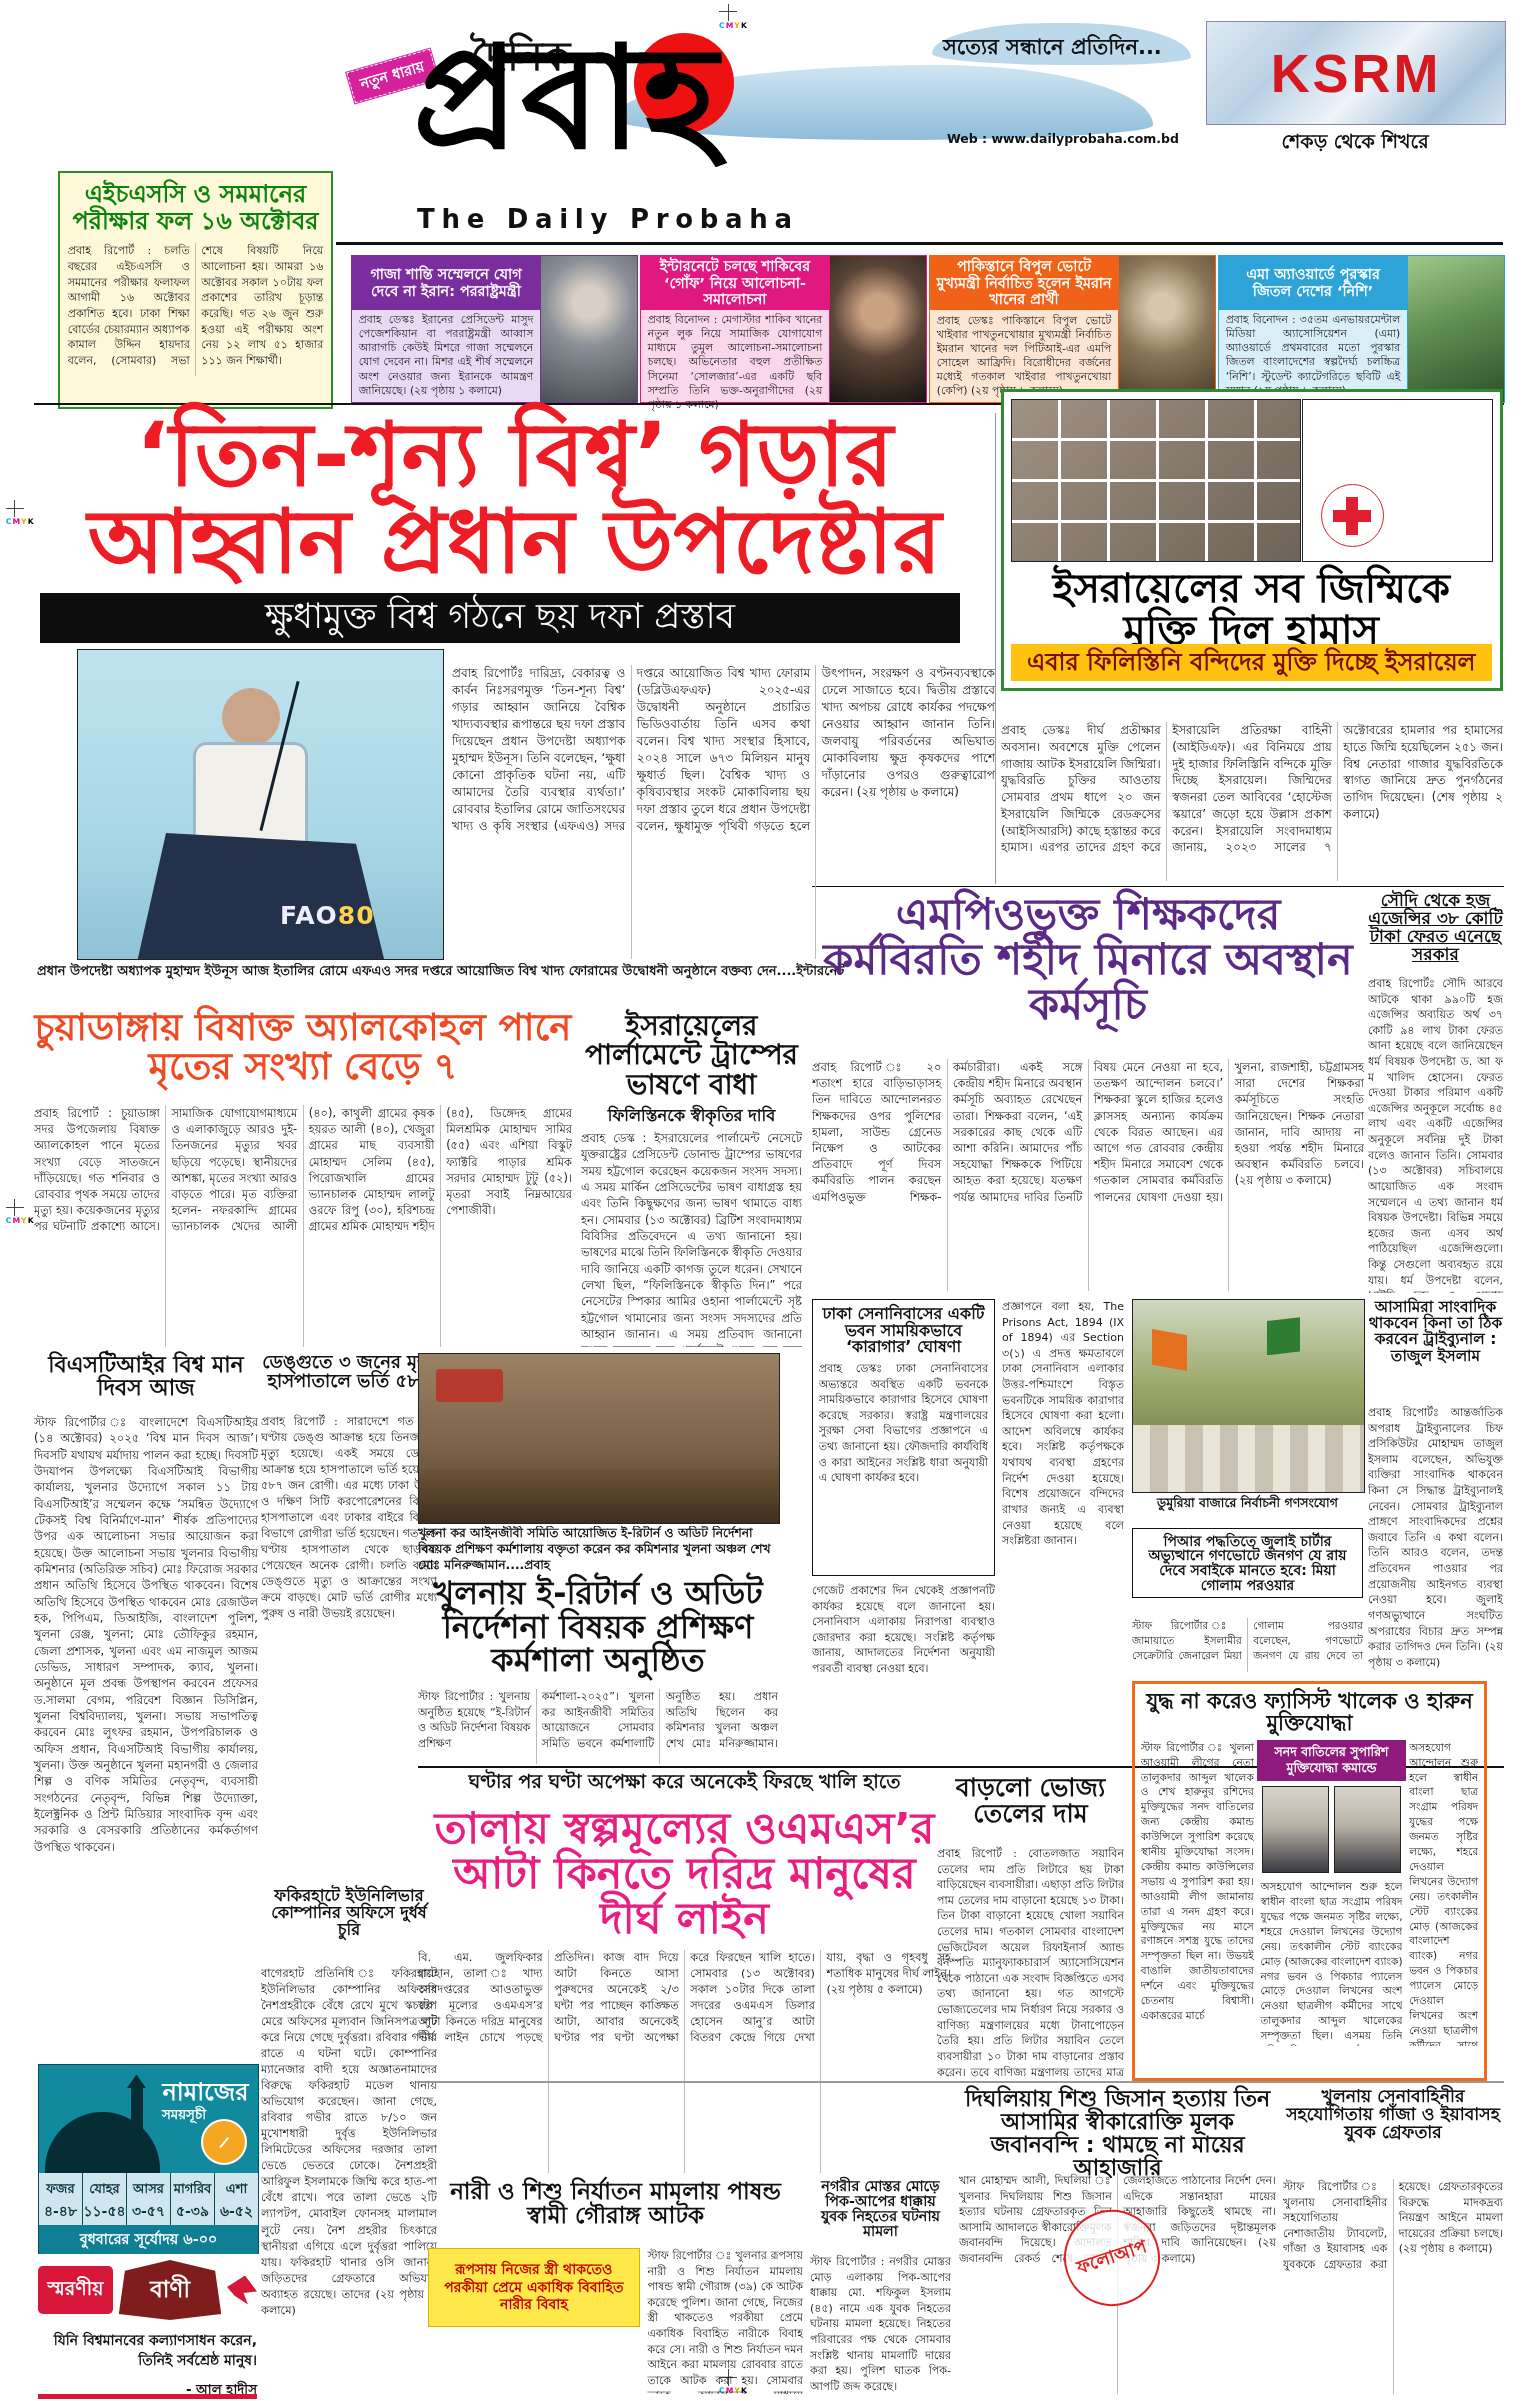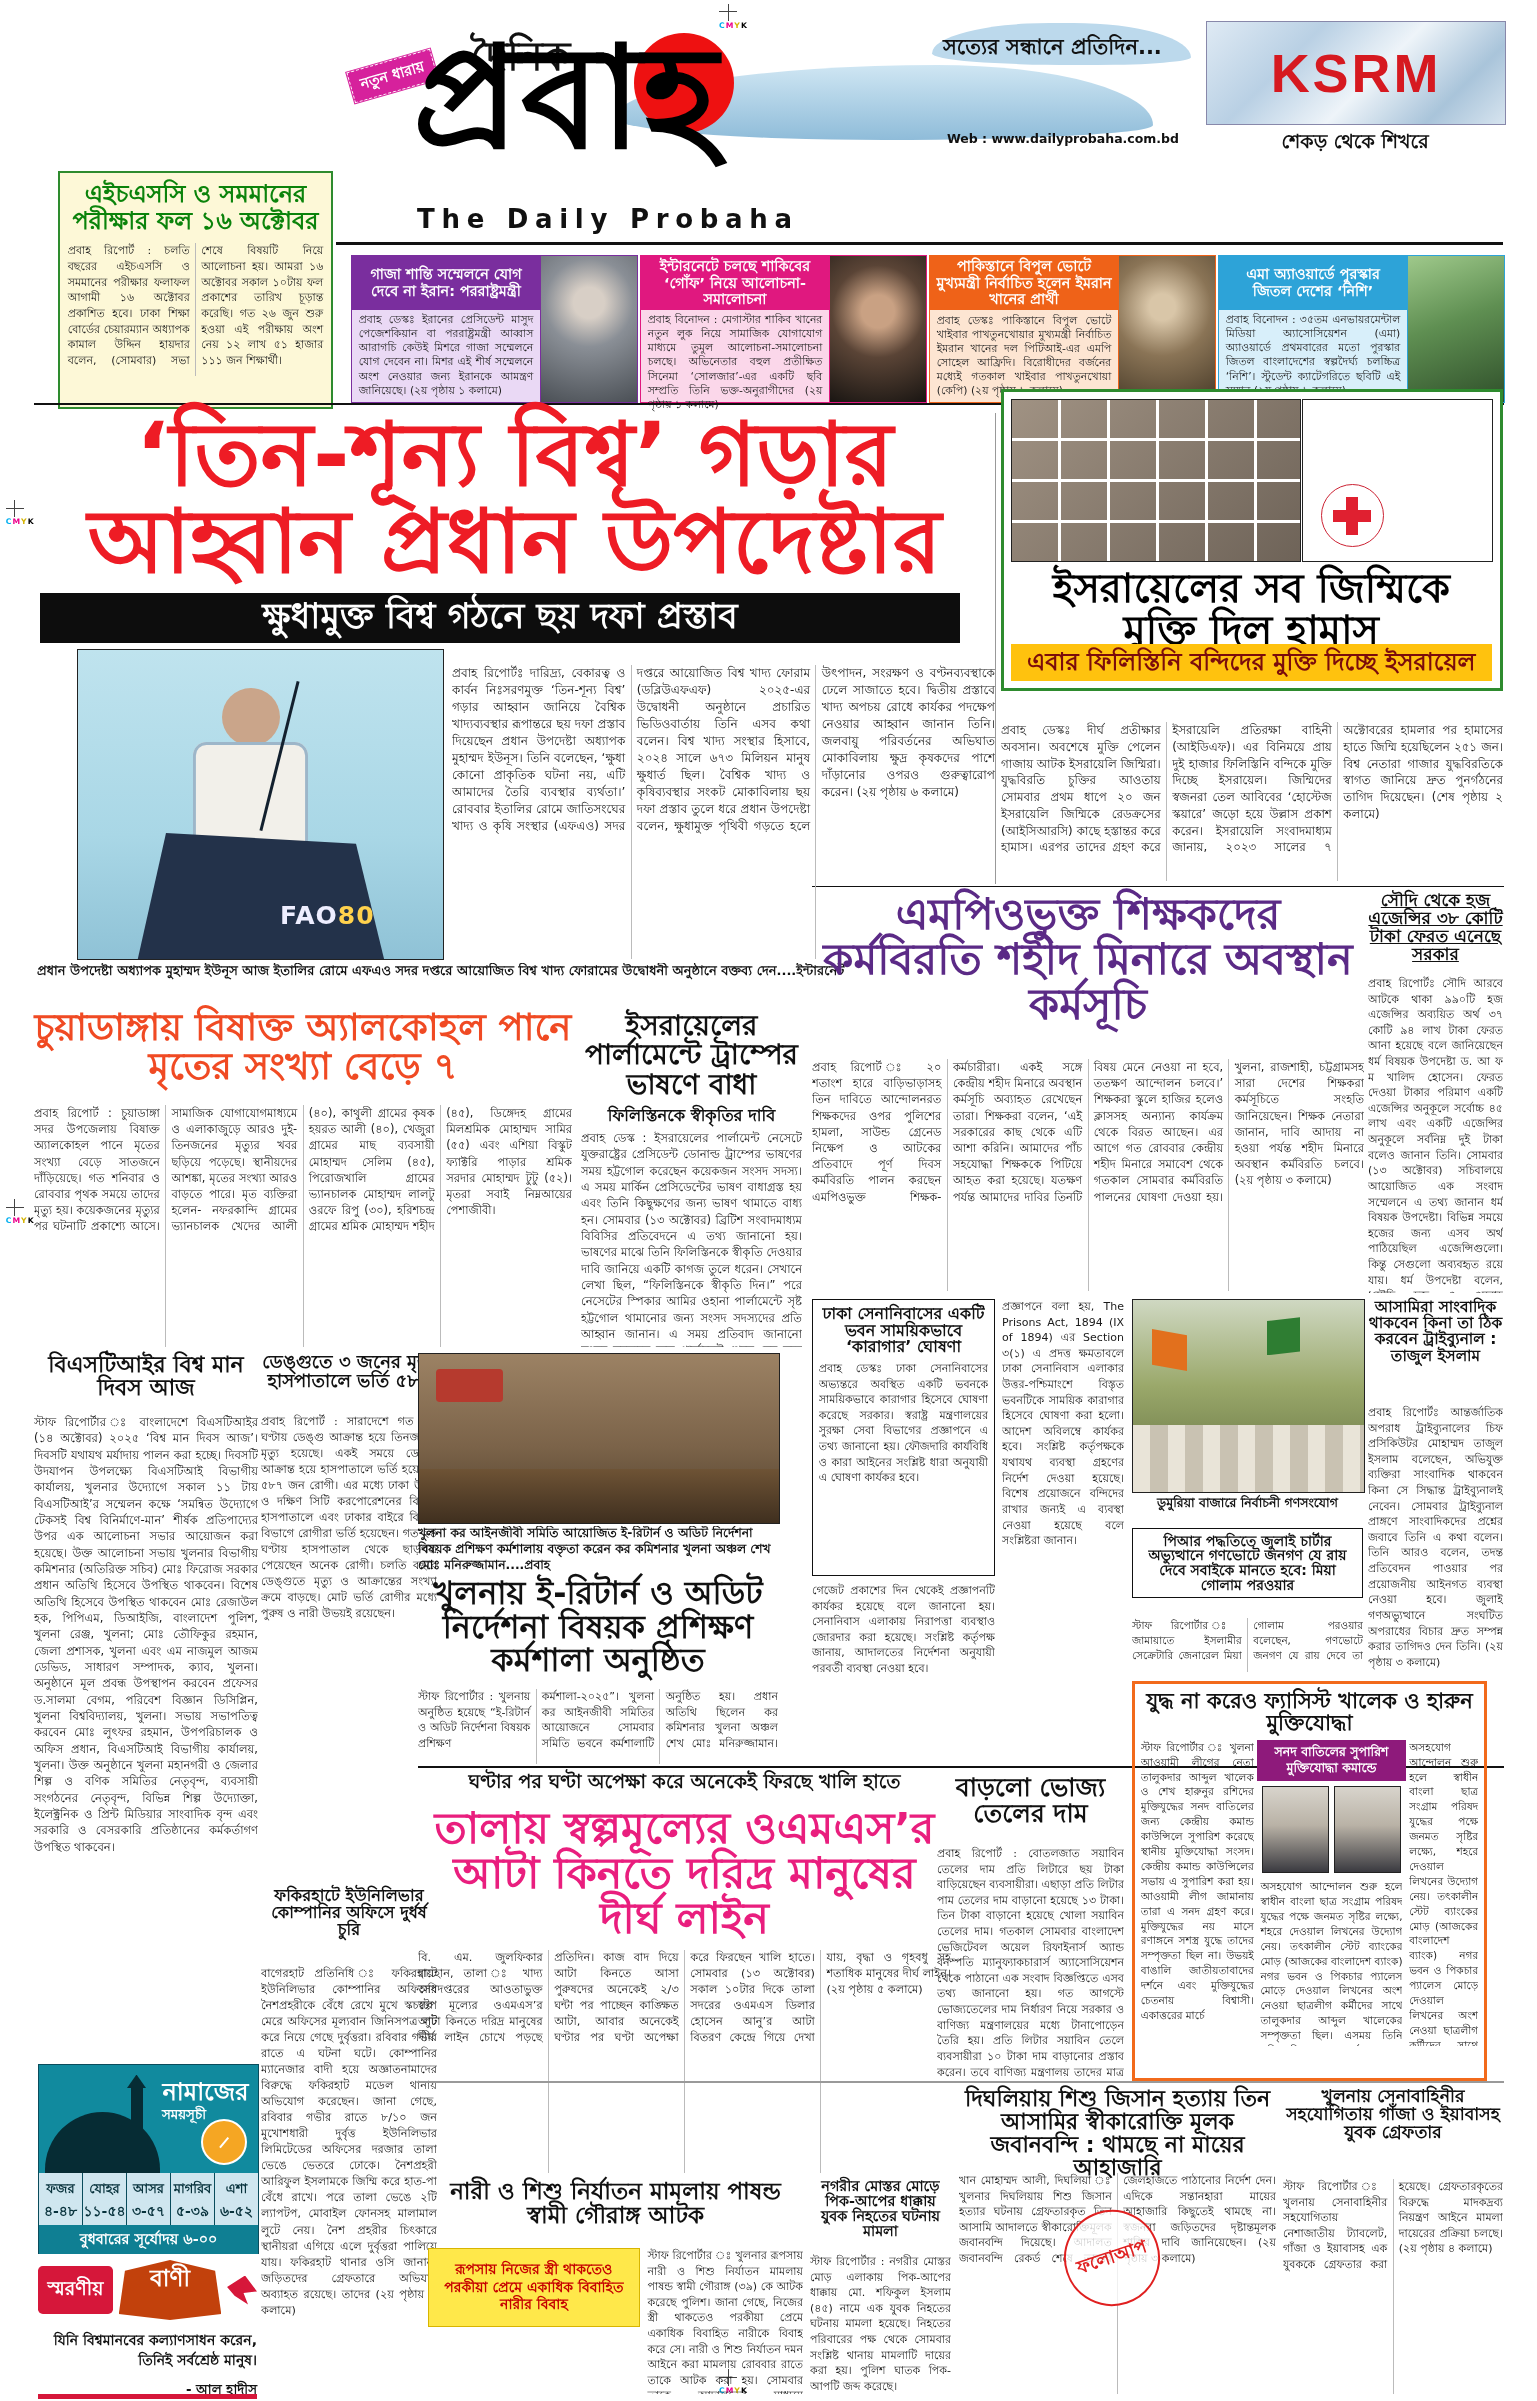--- a/index.html
+++ b/index.html
@@ -114,21 +114,21 @@
   <div class="card" style="left:1218px;width:285px;border-color:#2da3d8;">
     <div class="card-main" style="background:#d8effa;">
       <div class="card-head" style="background:#2da3d8;">এমা অ্যাওয়ার্ডে পুরস্কার জিতল দেশের ‘নিশি’</div>
       <div class="card-body">প্রবাহ বিনোদন : ৩৫তম এনভায়রমেন্টাল মিডিয়া অ্যাসোসিয়েশন (এমা) অ্যাওয়ার্ডে প্রথমবারের মতো পুরস্কার জিতল বাংলাদেশের স্বল্পদৈর্ঘ্য চলচ্চিত্র ‘নিশি’। স্টুডেন্ট ক্যাটেগরিতে ছবিটি এই সম্মান (২য় পৃষ্ঠায় ১ কলামে)</div>
     </div>
     <div class="card-photo" style="border-color:#2da3d8;background:linear-gradient(160deg,#9fc98b 0%,#5f8f52 45%,#2f4f2a 100%);"></div>
   </div>
   <div class="rule" style="left:34px;top:403px;width:1470px;height:1.9px;"></div>
 
   <div class="abs hl center" style="left:34px;top:411px;width:961px;font-size:88px;line-height:0.99;color:#ee1c25;">‘তিন-শূন্য বিশ্ব’ গড়ার আহ্বান প্রধান উপদেষ্টার</div>
-  <div class="abs" style="left:40px;top:593px;width:920px;height:50px;background:#0d0d0d;color:#fff;display:flex;align-items:center;justify-content:center;font-weight:700;font-size:35px;">ক্ষুধামুক্ত বিশ্ব গঠনে ছয় দফা প্রস্তাব</div>
+  <div class="abs" style="left:40px;top:593px;width:920px;height:50px;background:#0d0d0d;color:#fff;display:flex;align-items:center;justify-content:center;font-weight:400;font-size:35px;">ক্ষুধামুক্ত বিশ্ব গঠনে ছয় দফা প্রস্তাব</div>
 
   <div class="abs" style="left:1001px;top:389px;width:502px;height:302px;border:3.8px solid #2e8b2e;box-sizing:border-box;background:#fff;">
     <div class="photo" style="position:absolute;left:6.7px;top:6.7px;width:288px;height:161px;background:repeating-linear-gradient(0deg,transparent 0 38px,#fff 38px 41px),repeating-linear-gradient(90deg,transparent 0 46px,#fff 46px 49px),linear-gradient(135deg,#a09283,#6e6358);"></div>
     <div class="photo" style="position:absolute;right:6.7px;top:6.7px;width:189px;height:161px;background:linear-gradient(160deg,#3a4threethree 0%,#2b3440 0%,#1c2530 100%);">
       <div style="position:absolute;left:17.3px;bottom:13.4px;width:61px;height:61px;border-radius:50%;background:#fff;border:1.9px solid #c23;display:flex;align-items:center;justify-content:center;">
         <div style="width:11.5px;height:38px;background:#e02030;position:relative;">
           <div style="position:absolute;left:-13.4px;top:13.4px;width:38px;height:11.5px;background:#e02030;"></div>
         </div>
       </div>
     </div>
@@ -273,21 +273,21 @@
           <div style="font-weight:800;font-size:13px;">এশা</div>
           <div style="font-weight:800;font-size:14px;">৬-৫২</div>
         </div>
     </div>
     <div style="height:29px;background:#0f7f93;color:#fff;font-weight:800;font-size:14.4px;display:flex;align-items:center;justify-content:center;">বুধবারের সূর্যোদয় ৬-০০</div>
   </div>
 
   <div class="abs" style="left:38px;top:2260px;width:219px;height:131px;">
     <div style="display:flex;align-items:center;gap:5.8px;">
       <div style="background:#d6173a;color:#fff;font-weight:800;font-size:19px;padding:7.7px 9.6px;border-radius:4.8px;">স্মরণীয়</div>
-      <div style="position:relative;width:113px;height:60px;background:#c2410c;clip-path:polygon(6% 18%,50% 0,94% 18%,100% 90%,50% 100%,0 90%);display:flex;align-items:flex-start;justify-content:center;">
+      <div style="position:relative;width:113px;height:60px;background:#7f1d1d;clip-path:polygon(6% 18%,50% 0,94% 18%,100% 90%,50% 100%,0 90%);display:flex;align-items:center;justify-content:center;">
         <span style="color:#fff;font-weight:800;font-size:23px;">বাণী</span>
       </div>
       <div style="width:33px;height:29px;background:#d6173a;clip-path:polygon(0 40%,60% 0,100% 55%,55% 60%,70% 100%,25% 70%);"></div>
     </div>
     <div style="margin-top:9.6px;text-align:right;font-size:14px;line-height:1.45;font-weight:600;">যিনি বিশ্বমানবের কল্যাণসাধন করেন, তিনিই সর্বশ্রেষ্ঠ মানুষ।</div>
     <div style="text-align:right;font-size:13.4px;font-weight:700;margin-top:10px;">- আল হাদীস</div>
   </div>
   <div class="abs" style="left:38px;top:2394px;width:219px;height:4.8px;background:#d6173a;"></div>
 
 </div>

